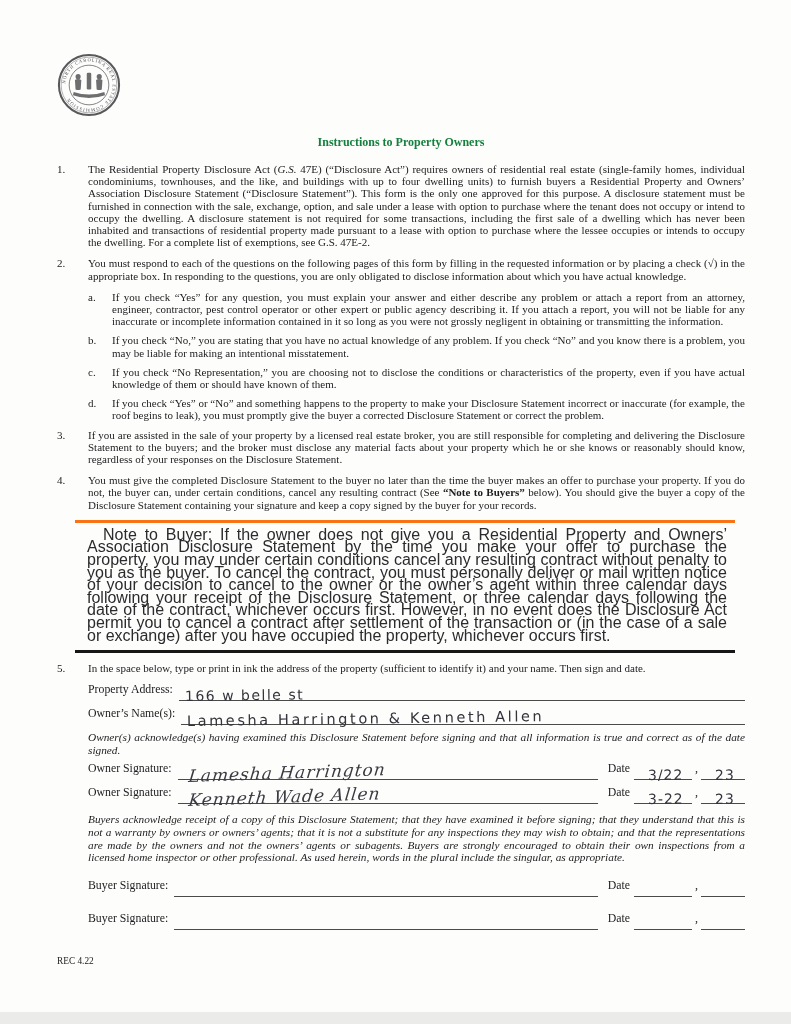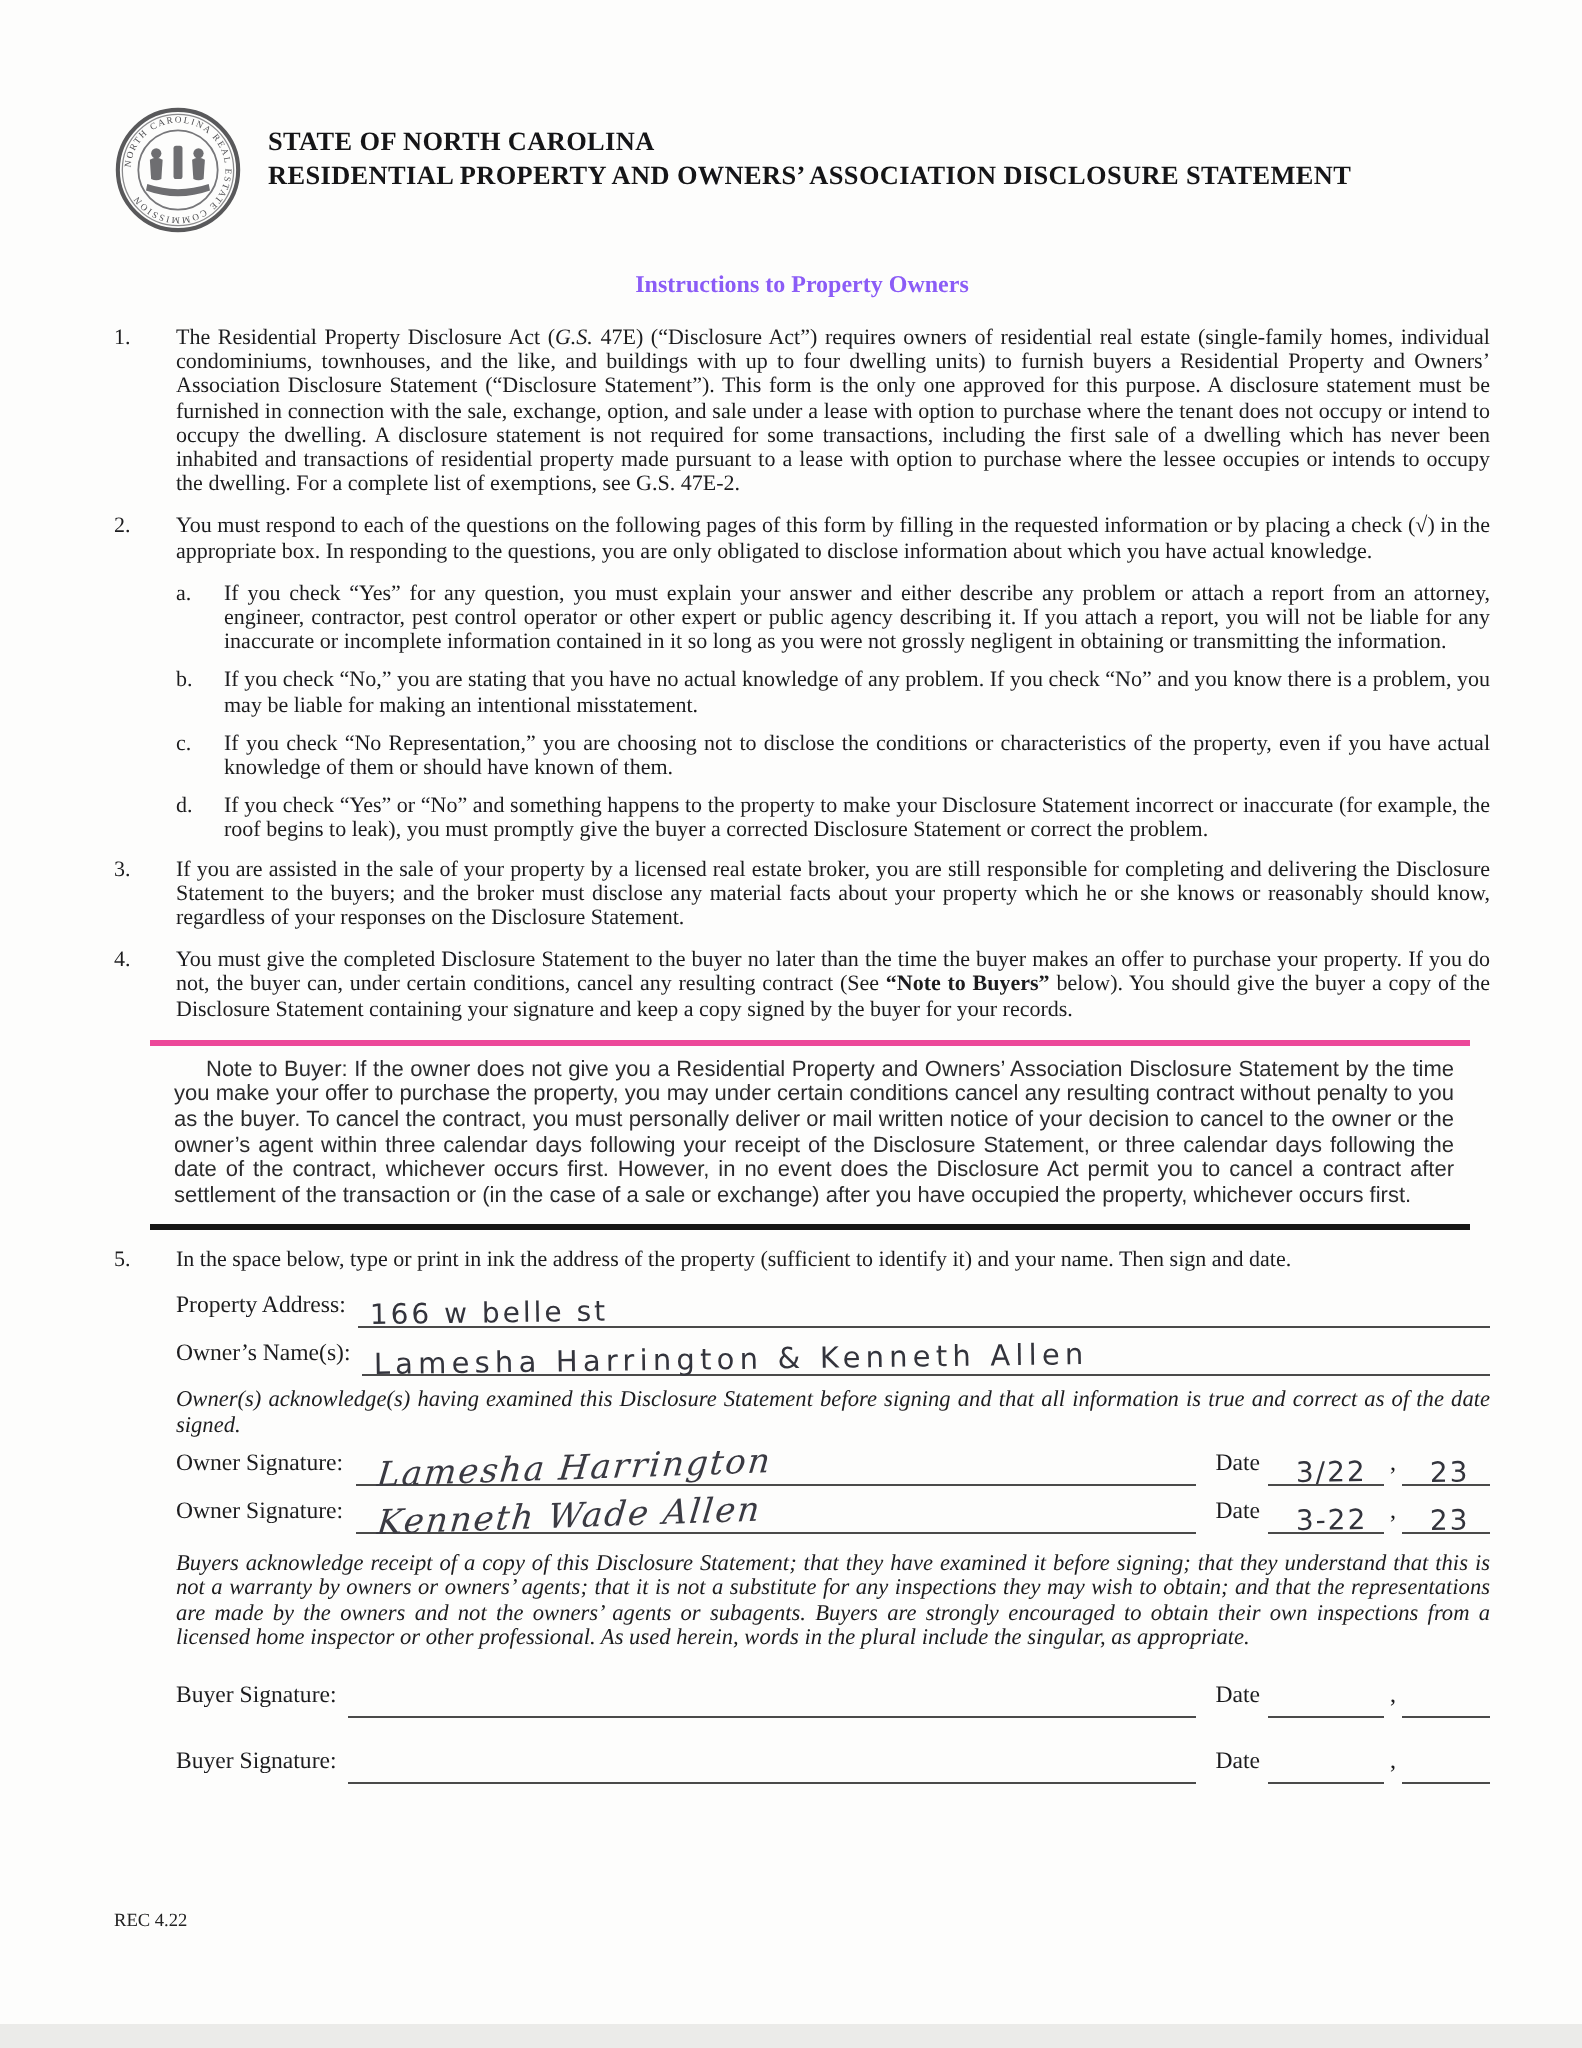--- a/index.html
+++ b/index.html
@@ -13,37 +13,37 @@
   }
   .page{position:absolute;inset:0;background:#fdfdfc;padding:50px 46px 0 57px;box-sizing:border-box;}
   .scan-edge{position:absolute;left:0;right:0;bottom:0;height:12px;background:#ebebe9;}
 
   
   .header{display:flex;align-items:flex-start;gap:13px;}
   .seal{width:64px;height:66px;flex:0 0 auto;margin-top:2px;}
   .titles{padding-top:13px;}
   .title-line{font-weight:bold;font-size:13.2px;line-height:16.5px;letter-spacing:.2px;color:#151517;}
 
-  .section-title{text-align:center;font-weight:bold;font-size:12px;margin-top:17px;color:#8b5cf6;}
+  .section-title{text-align:center;font-weight:bold;font-size:12px;margin-top:17px;color:#15803d;}
 
   
   .items{margin-top:13px;font-size:11px;line-height:12.2px;}
   .item{display:flex;margin-bottom:9px;}
   .item .num{width:31px;flex:0 0 auto;}
   .item .itext{flex:1;text-align:justify;}
   .item.sub{margin-left:31px;margin-bottom:7px;}
   .item.sub .num{width:24px;}
 
   
   .note-box{
     margin:5px 10px 9px 18px;
-    border-top:3px solid #ec4899;border-bottom:3px solid #161616;
+    border-top:3px solid #f97316;border-bottom:3px solid #161616;
     padding:6px 8px 8px 12px;
     font-family:"Liberation Sans", sans-serif;
-    font-size:11px;line-height:12.6px;color:#2b2b2d;
+    font-size:16px;line-height:12.6px;color:#2b2b2d;
     text-align:justify;text-indent:16px;
   }
 
   
   .form-area{margin-left:31px;margin-top:2px;}
   .frow{display:flex;align-items:flex-start;margin-bottom:6px;}
   .flabel{font-size:11.8px;white-space:nowrap;padding-right:6px;}
   .fline{flex:1;border-bottom:1.2px solid #4a4a4a;position:relative;height:17px;}
   .fline.short-md{flex:0 0 58px;margin-left:4px;}
   .fline.short-yr{flex:0 0 44px;margin-left:2px;}
@@ -89,24 +89,20 @@
         <g fill="#6e6e71">
           <rect x="46.5" y="32" width="7" height="26" rx="2"></rect>
           <circle cx="33" cy="38" r="4"></circle>
           <path d="M28 43 q5 -3 10 0 l-1 15 q-4 2 -8 0 z"></path>
           <circle cx="66" cy="38" r="4"></circle>
           <path d="M61 43 q5 -3 10 0 l-1 15 q-4 2 -8 0 z"></path>
           <path d="M26 62 q24 8 48 0 l1 5 q-25 9 -50 0 z"></path>
         </g>
       </svg>
     </div>
-    <div class="titles">
-      <div class="title-line">STATE OF NORTH CAROLINA</div>
-      <div class="title-line">RESIDENTIAL PROPERTY  AND OWNERS’ ASSOCIATION DISCLOSURE STATEMENT</div>
-    </div>
   </div>
 
   <div class="section-title">Instructions to Property Owners</div>
 
   <div class="items">
     <div class="item">
       <div class="num">1.</div>
       <div class="itext">The Residential Property Disclosure Act (<i>G.S.</i> 47E) (“Disclosure Act”) requires owners of residential real estate (single-family homes, individual condominiums, townhouses, and the like, and buildings with up to four dwelling units) to furnish buyers a Residential Property and Owners’ Association Disclosure Statement (“Disclosure Statement”). This form is the only one approved for this purpose. A disclosure statement must be furnished in connection with the sale, exchange, option, and sale under a lease with option to purchase where the tenant does not occupy or intend to occupy the dwelling.  A disclosure statement is not required for some transactions, including the first sale of a dwelling which has never been inhabited and transactions of residential property made pursuant to a lease with option to purchase where the lessee occupies or intends to occupy the dwelling.  For a complete list of exemptions, see G.S. 47E-2.</div>
     </div>
     <div class="item">

